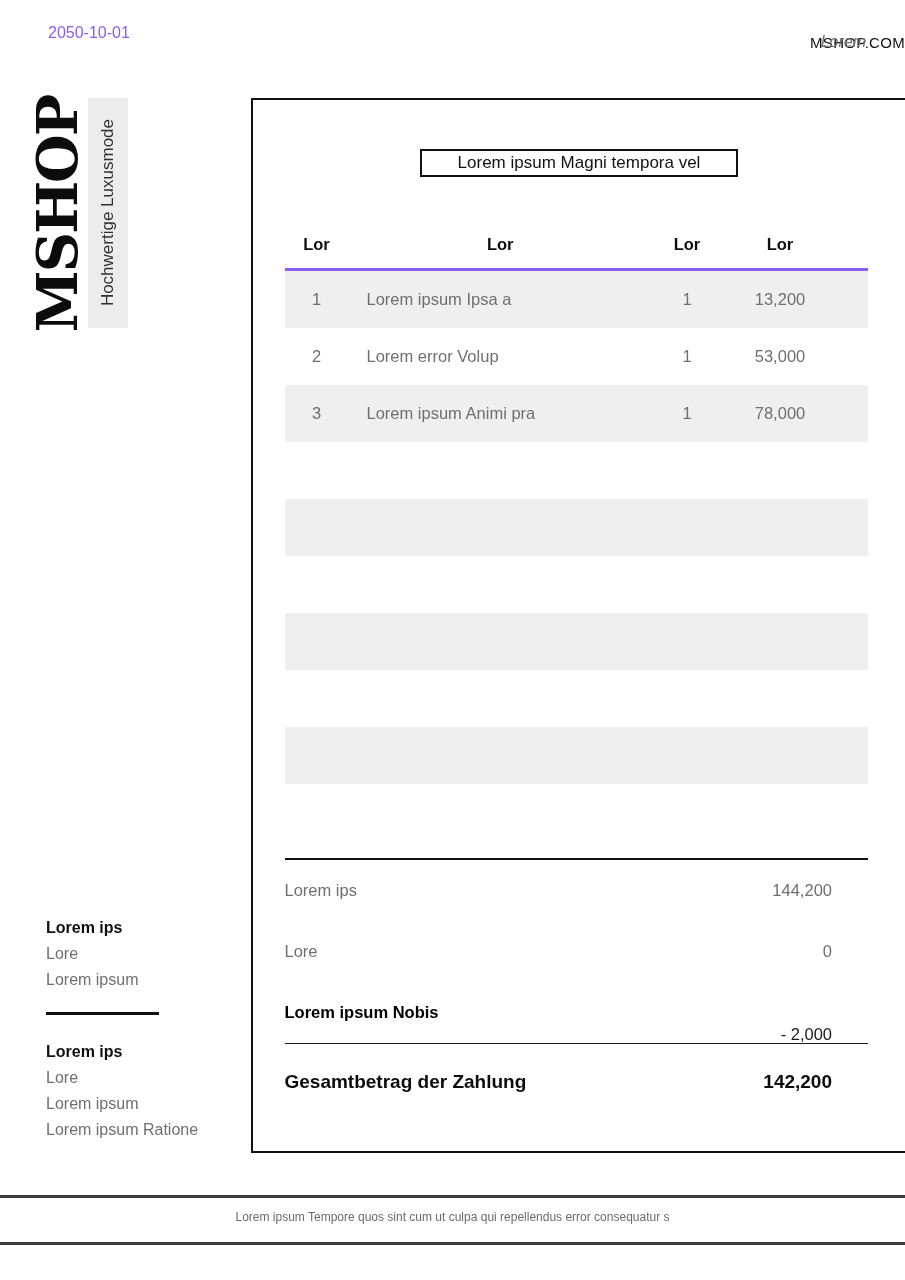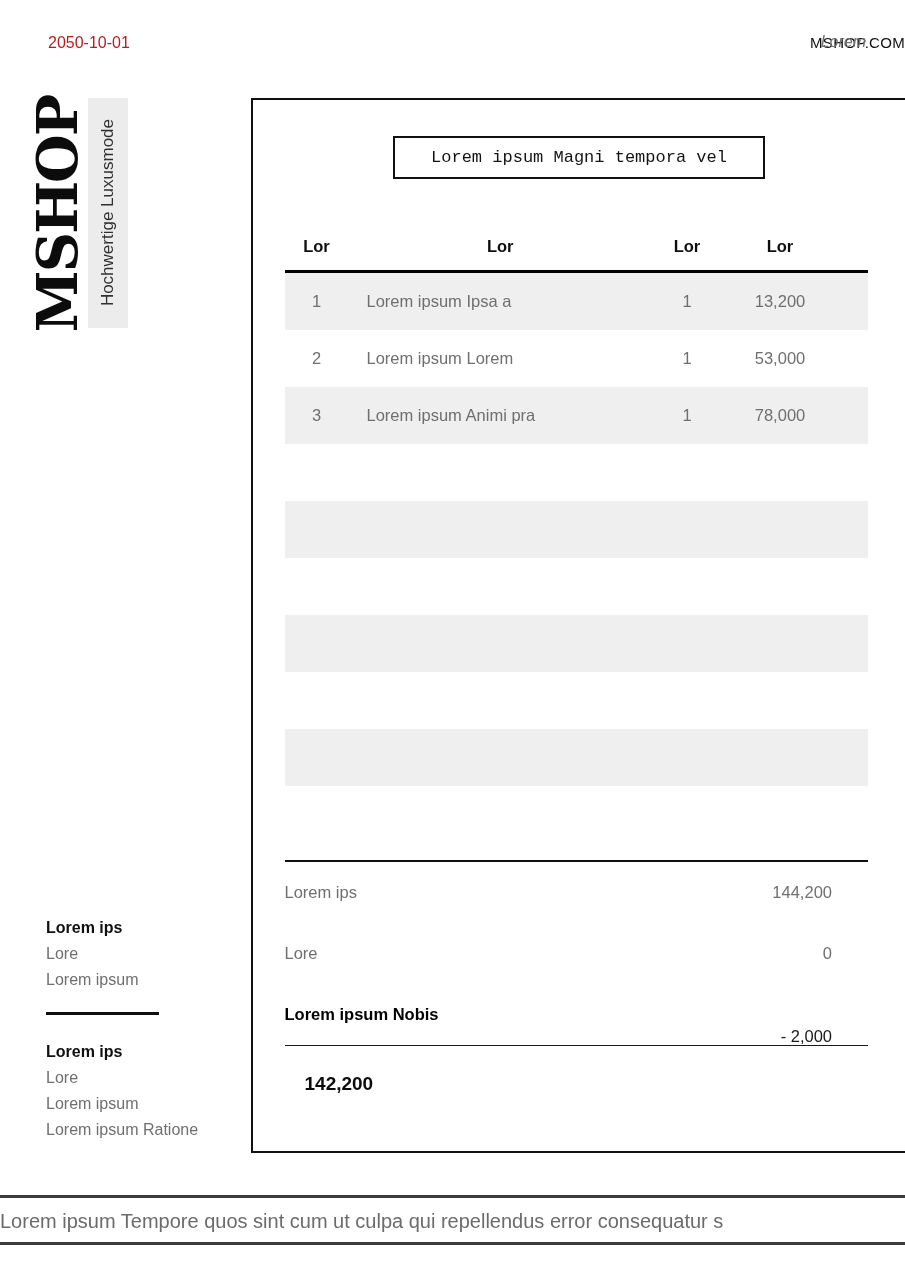--- a/index.html
+++ b/index.html
@@ -8,21 +8,21 @@
     position: relative;
     width: 905px;
     height: 1280px;
     background: #ffffff;
     font-family: "Liberation Sans", sans-serif;
     color: #111111;
     overflow: hidden;
   }
 
   
-  .hdr-date  { position: absolute; left: 48px;  top: 34px; font-size: 16px; color: #b91c1c; }
+  .hdr-date  { position: absolute; left: 48px;  top: 24px; font-size: 16px; color: #8b5cf6; }
   .hdr-site  { position: absolute; left: 0; right: 0; top: 34px; text-align: right;
                font-size: 15px; letter-spacing: 0.3px; color: #101010; }
   .hdr-right { position: absolute; right: 39px; top: 33px; font-size: 16px; color: #737373; font-style: italic; }
 
   
   .logo-wrap {
     position: absolute; left: 24px; top: 100px; width: 66px; height: 228px;
     display: flex; align-items: center; justify-content: center;
   }
   .logo-text {
@@ -40,28 +40,28 @@
     writing-mode: vertical-rl; transform: rotate(180deg);
     font-size: 17px; color: #303030; white-space: nowrap;
   }
 
   
   .invoice-box {
     position: absolute; left: 251px; top: 98px; width: 654px; height: 1055px;
     border: 2.5px solid #101010; border-right: none; background: #ffffff;
   }
   .title-box {
-    display: block; width: fit-content; margin: 36px auto 0;
-    border: 2px solid #101010; padding: 10px 36px;
-    font-size: 17px; color: #131313; text-align: center; font-family: Liberation Mono, monospace;
+    display: block; width: fit-content; margin: 49px auto 0;
+    border: 2px solid #101010; padding: 2px 36px;
+    font-size: 17px; color: #131313; text-align: center;
   }
 
   .items { margin: 54px 37px 0 31.5px; }
   .thead { display: flex; font-weight: 700; font-size: 16.5px; color: #0e0e0e;
-           padding: 4px 0 14px; border-bottom: 3px solid #000000; }
+           padding: 4px 0 14px; border-bottom: 3px solid #8b5cf6; }
   .trow  { display: flex; align-items: center; height: 57px;
            font-size: 16.5px; color: #6f6f6f; }
   .tbody .trow:nth-child(odd) { background: #efefef; }
   .c-no    { width: 64px; text-align: center; }
   .c-desc  { flex: 1; text-align: left; padding-left: 18px; }
   .thead .c-desc { text-align: center; padding-left: 0; }
   .c-qty   { width: 70px; text-align: center; }
   .c-price { width: 146px; text-align: center; padding-right: 30px; }
 
   .totals { margin: 74px 37px 0 31.5px; border-top: 2.5px solid #101010; }
@@ -81,21 +81,21 @@
   .contact-2 { top: 1038px; }
   .contact .c-title { font-size: 16px; font-weight: 700; color: #101010; line-height: 27px; }
   .contact .c-line  { font-size: 16px; color: #6f6f6f; line-height: 26px; }
   .contact-rule { position: absolute; left: 46px; top: 1012px; width: 113px; height: 2.5px; background: #101010; }
 
   
   .footer-rule { position: absolute; left: 0; width: 905px; height: 2.5px; background: #3d3d3d; }
   .footer-rule-top { top: 1195px; }
   .footer-rule-bottom { top: 1242px; }
   .footer-note { position: absolute; left: 0; top: 1210px; width: 905px;
-                 text-align: left; font-size: 20px; color: #6b6b6b; }
+                 text-align: center; font-size: 12px; color: #6b6b6b; }
 </style>
 </head>
 <body>
 
 <div class="page">
 
   <div class="hdr-date">2050-10-01</div>
   <div class="hdr-site">MSHOP.COM</div>
   <div class="hdr-right">Lorem</div>
 
@@ -119,21 +119,21 @@
       </div>
       <div class="tbody">
         <div class="trow">
           <div class="c-no">1</div>
           <div class="c-desc">Lorem ipsum Ipsa a</div>
           <div class="c-qty">1</div>
           <div class="c-price">13,200</div>
         </div>
         <div class="trow">
           <div class="c-no">2</div>
-          <div class="c-desc">Lorem ipsum Lorem</div>
+          <div class="c-desc">Lorem error Volup</div>
           <div class="c-qty">1</div>
           <div class="c-price">53,000</div>
         </div>
         <div class="trow">
           <div class="c-no">3</div>
           <div class="c-desc">Lorem ipsum Animi pra</div>
           <div class="c-qty">1</div>
           <div class="c-price">78,000</div>
         </div>
         <div class="trow"></div>
@@ -153,20 +153,21 @@
       <div class="total-row">
         <div class="t-label">Lore</div>
         <div class="t-value">0</div>
       </div>
       <div class="total-row emph">
         <div class="t-label">Lorem ipsum Nobis</div>
         <div class="t-value">- 2,000</div>
       </div>
       <div class="thin-rule"></div>
       <div class="grand-row">
+        <div class="t-label">Gesamtbetrag der Zahlung</div>
         <div class="t-value">142,200</div>
       </div>
     </div>
 
   </div>
 
   <div class="contact contact-1">
     <div class="c-title">Lorem ips</div>
     <div class="c-line">Lore</div>
     <div class="c-line">Lorem ipsum</div>

